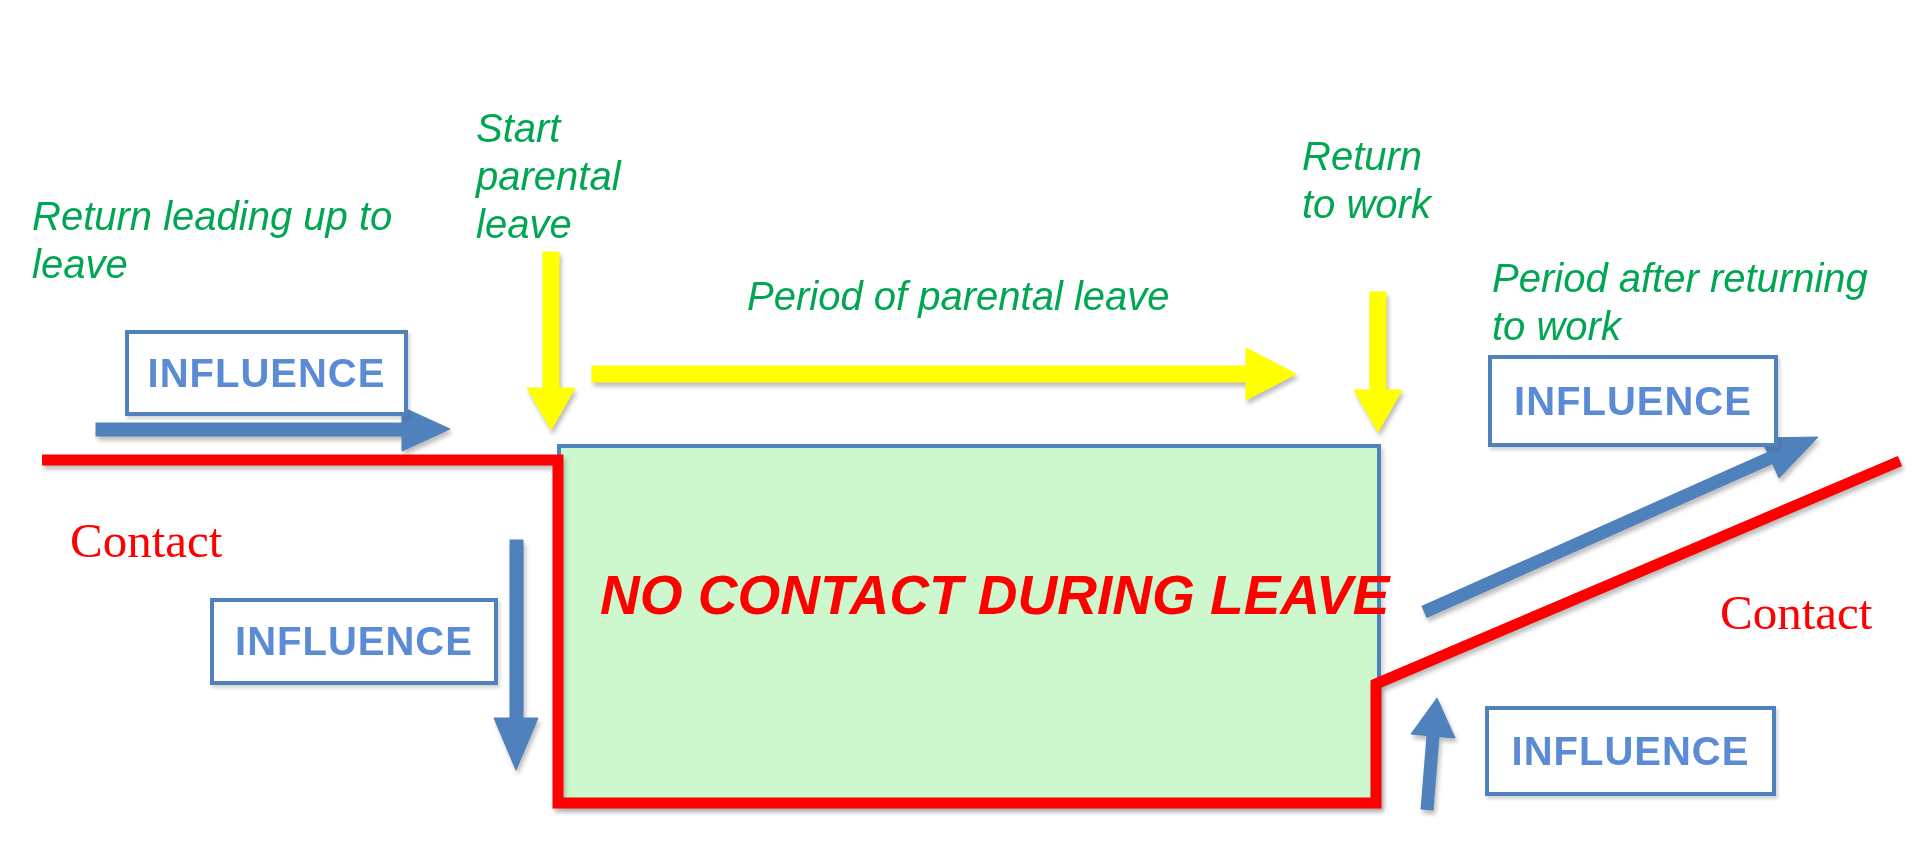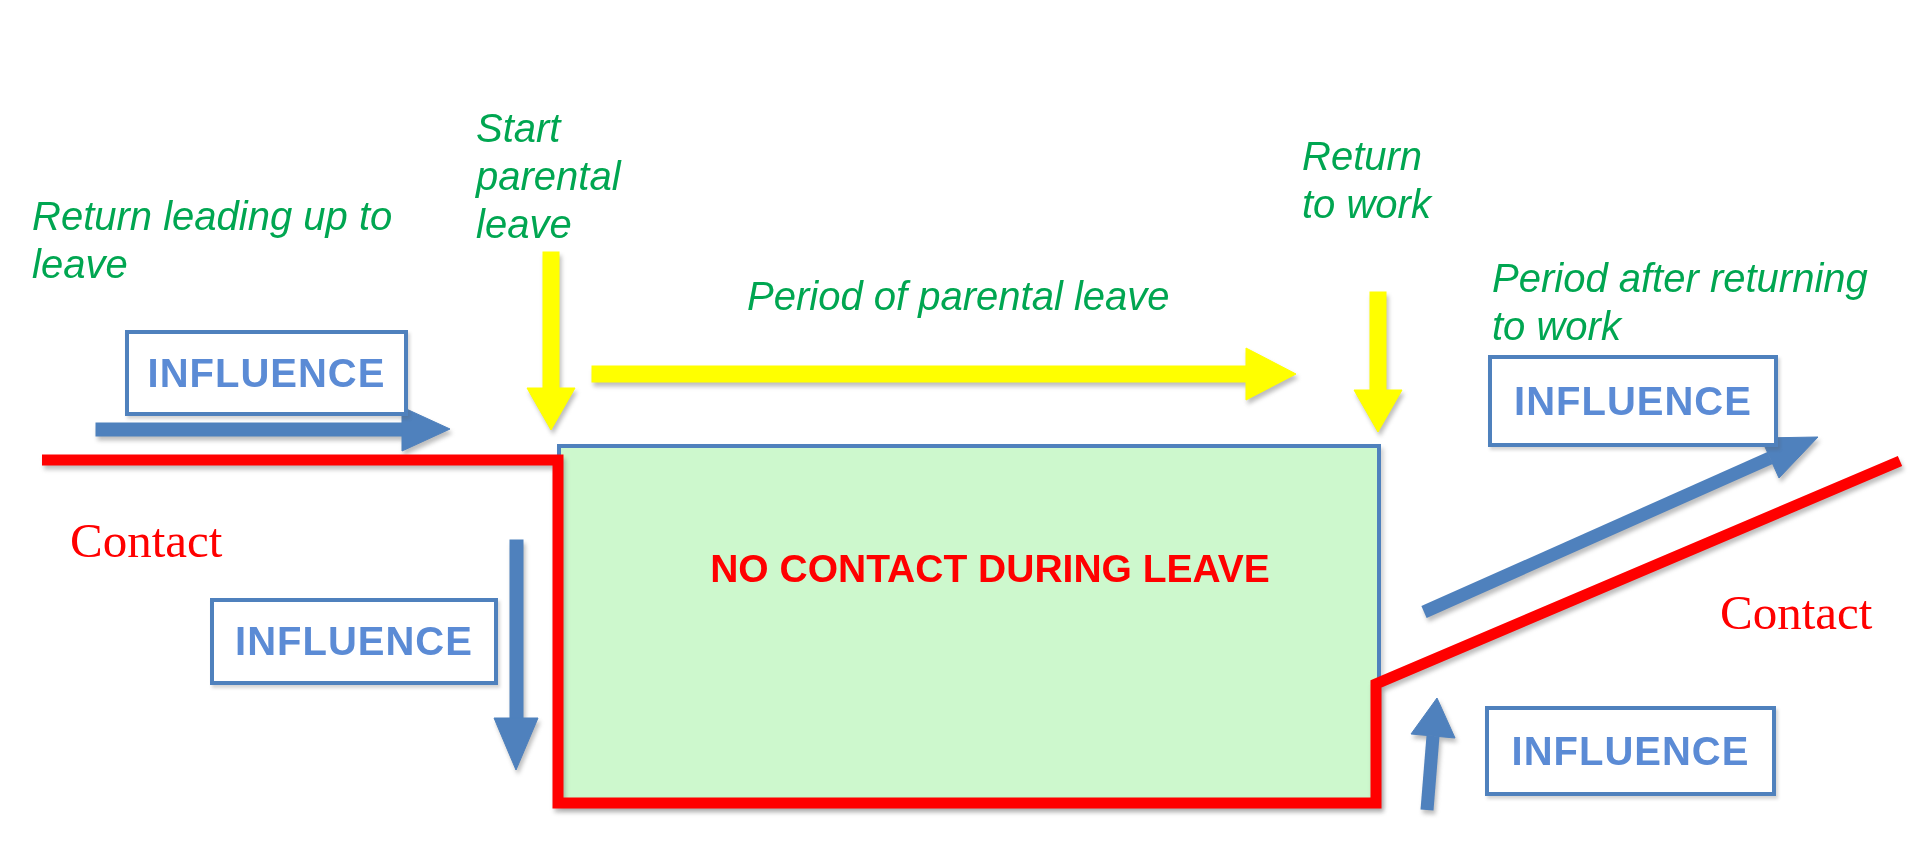--- a/index.html
+++ b/index.html
@@ -29,22 +29,22 @@
   .influence-box span{
     color:var(--influence-text-blue);font-weight:bold;font-size:40px;
     letter-spacing:1px;font-family:"Liberation Sans",sans-serif;
   }
   .leave-box{
     position:absolute;left:557px;top:444px;width:824px;height:362px;
     background:var(--leave-box-fill);border:4px solid var(--leave-box-border);
     box-sizing:border-box;box-shadow:3px 4px 4px rgba(90,90,90,0.25);
   }
   .no-contact{
-    position:absolute;left:600px;top:547px;width:780px;text-align:center;
-    color:var(--contact-red);font-weight:bold;font-size:39px;
+    position:absolute;left:600px;top:563px;width:780px;text-align:center;
+    color:var(--contact-red);font-weight:bold;font-style:italic;font-size:55px;
     font-family:"Liberation Sans",sans-serif;white-space:nowrap;
   }
   .contact-label{
     position:absolute;color:var(--contact-red);font-size:49px;
     font-family:"Liberation Serif",serif;
   }
   .contact-left{left:70px;top:512px;}
   .contact-right{left:1720px;top:584px;}
   .lbl-before{left:32px;top:192px;}
   .lbl-start{left:476px;top:84px;margin-top:20px;}

